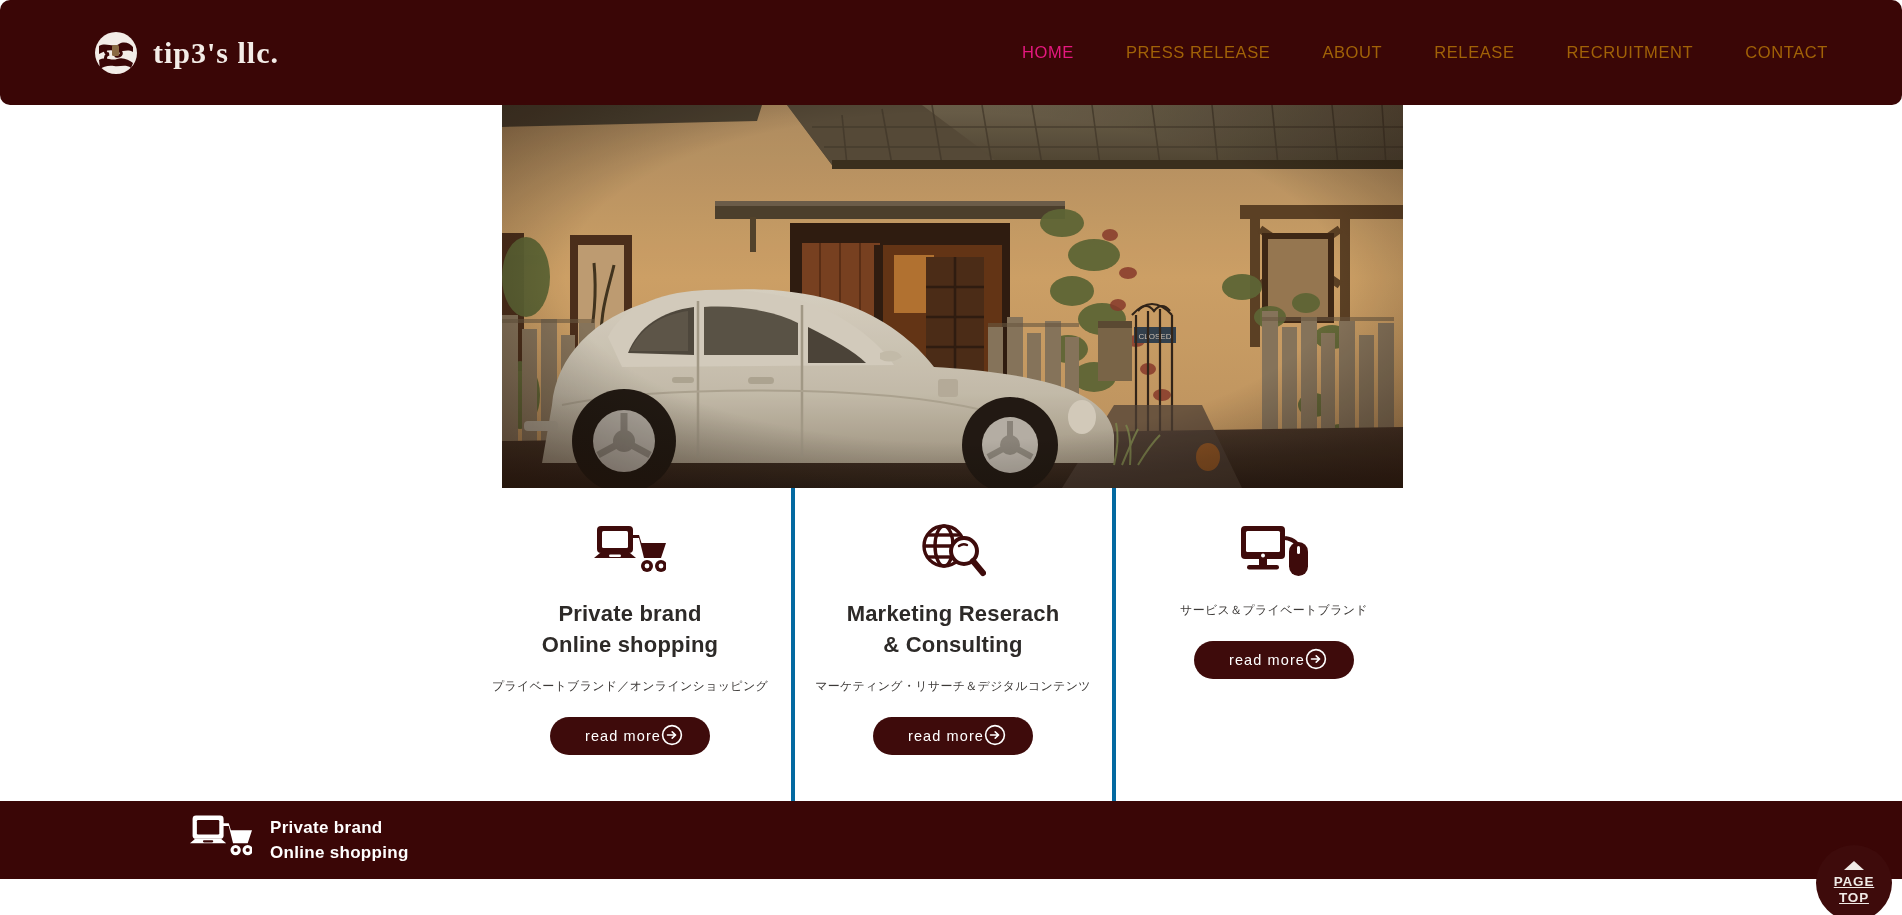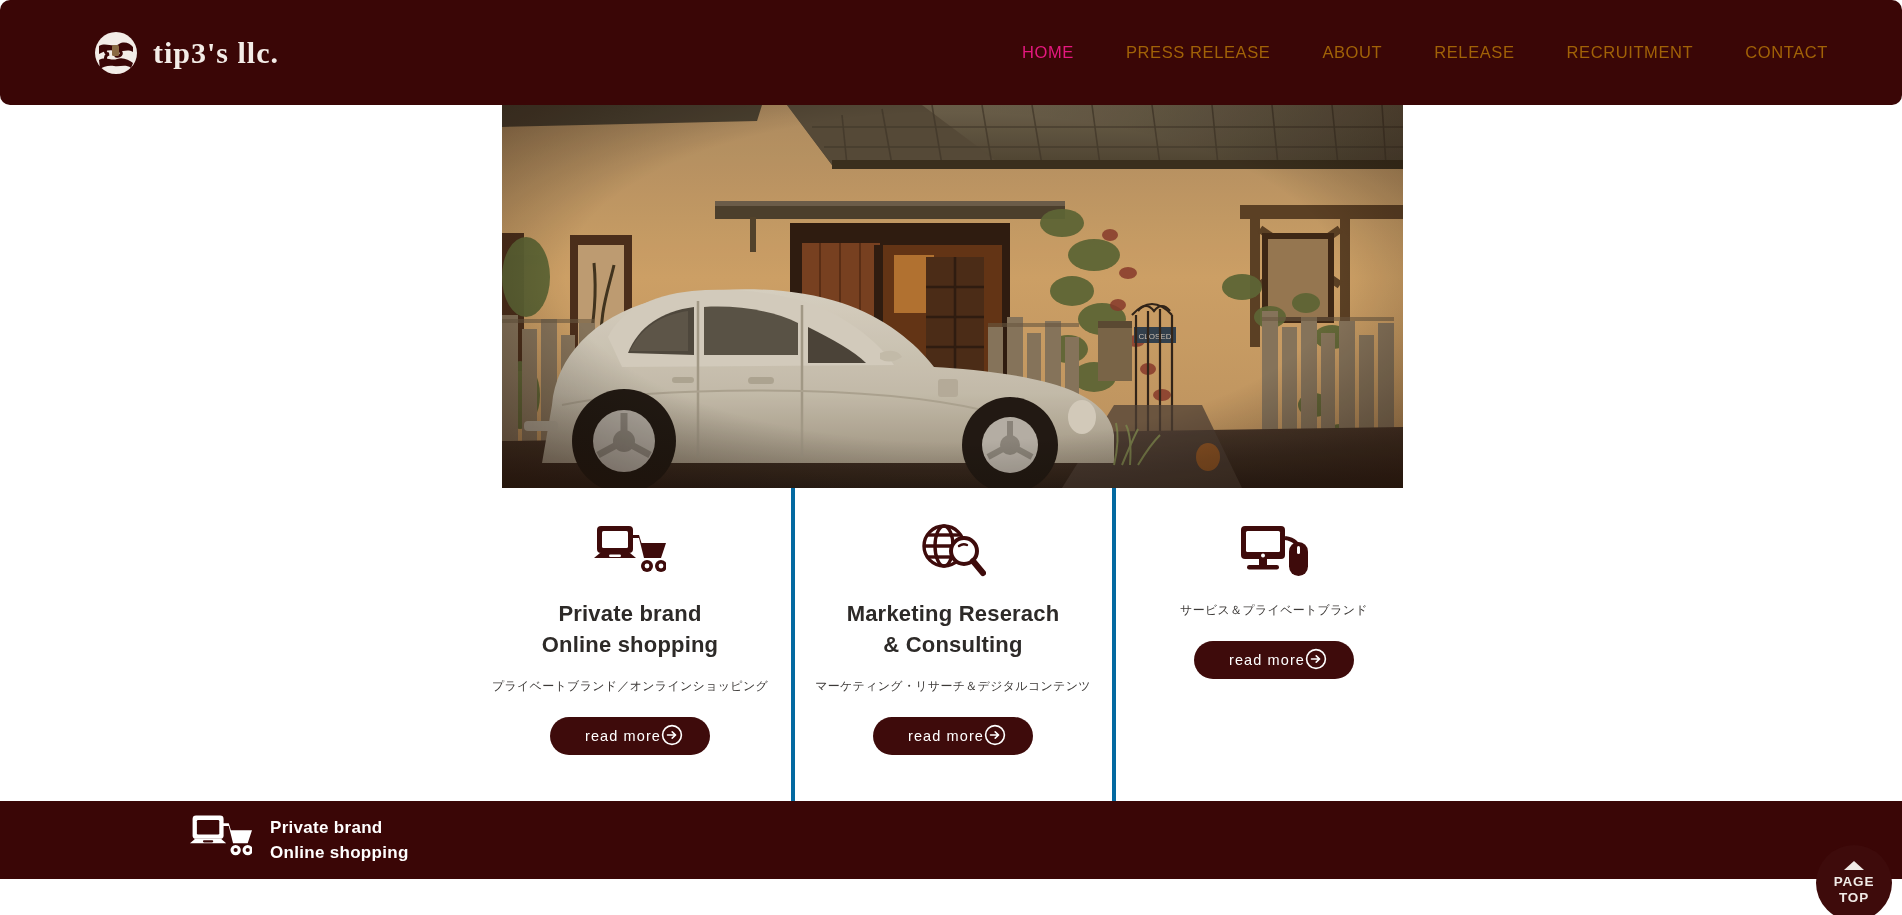--- a/index.html
+++ b/index.html
@@ -87,21 +87,21 @@
     width:76px; height:76px; border-radius:50%;
     background:#3e0b0b; color:#f0eae6;
     display:flex; flex-direction:column; align-items:center; justify-content:center;
     cursor:pointer; gap:1px;
   }
   .pagetop .tri {
     width:0; height:0;
     border-left:10px solid transparent; border-right:10px solid transparent;
     border-bottom:9px solid #f0eae6; margin-bottom:3px;
   }
-  .pagetop .pt-line { font-size:13.5px; font-weight:700; letter-spacing:0.8px; line-height:15px; }
+  .pagetop .pt-line { font-size:13.5px; font-weight:700; letter-spacing:0.8px; line-height:15px;text-decoration:underline; }
 </style>
 </head>
 <body>
 
 <div class="page">
 
   <div class="header">
 
     <a class="brand">
       <span class="brand-mark">

